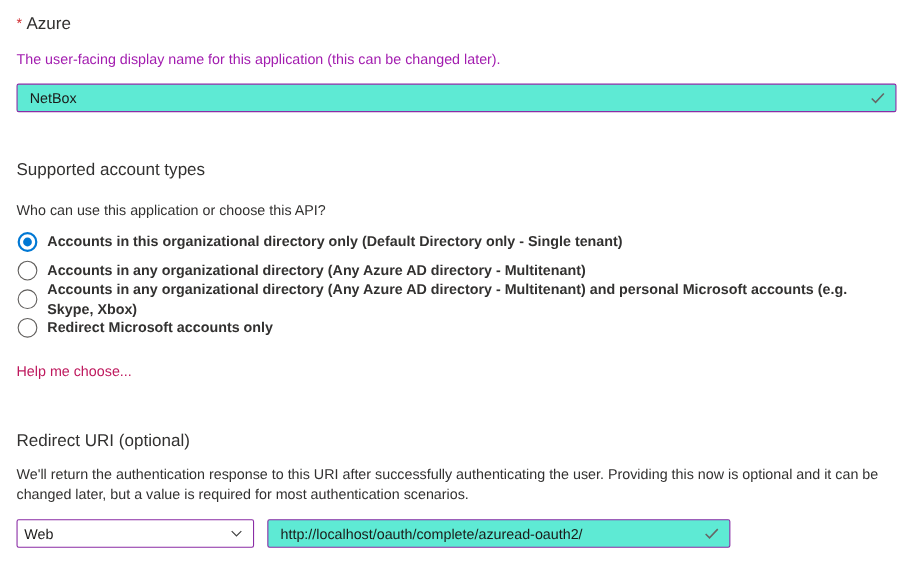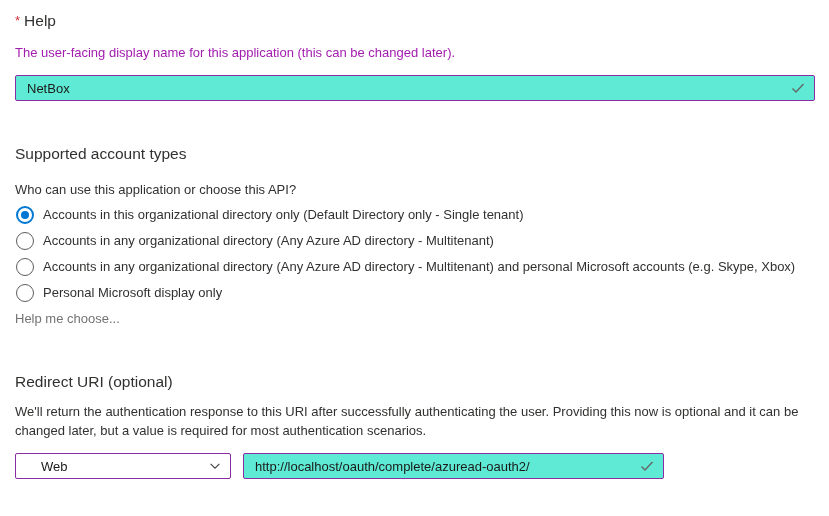--- a/index.html
+++ b/index.html
@@ -32,58 +32,58 @@
     position: absolute; right: 8px; top: 50%; transform: translateY(-50%);
     width: 16px; height: 16px; pointer-events: none;
   }
   .valid-check svg { display: block; }
 
   .spacer-lg { height: 42px; }
 
   .question { margin-top: 17px; line-height: 18px; }
 
   .radio-group { margin-top: 7px; }
-  .radio-row { display: flex; align-items: flex-start; height: 26px; cursor: pointer; }
+  .radio-row { display: flex; align-items: center; height: 26px; cursor: pointer; font-weight: bold; }
   .radio-circle {
     width: 18px; height: 18px; border-radius: 50%;
     border: 1px solid #605e5c; background: #fff; flex: 0 0 auto;
     margin-left: 1px; position: relative;
   }
   .radio-row.selected .radio-circle { border: 2px solid #0078d4; }
   .radio-row.selected .radio-circle::after {
     content: ""; position: absolute; left: 50%; top: 50%;
     transform: translate(-50%, -50%);
     width: 8px; height: 8px; border-radius: 50%; background: #0078d4;
   }
   .radio-label { margin-left: 9px; line-height: 18px; }
 
   .help-link {
-    display: inline-block; color: #737373;
+    display: inline-block; margin-top: 18px; color: #be185d;
     text-decoration: none; cursor: pointer; line-height: 18px;
   }
 
   .redirect-title { margin-top: 43px; }
   .redirect-desc { margin-top: 10px; line-height: 19px; max-width: 801px; }
 
   .uri-row { margin-top: 13px; display: flex; align-items: center; }
   .platform-select {
     width: 216px; height: 26px; border: 1.5px solid #8a2da5; border-radius: 2px;
     display: flex; align-items: center; justify-content: space-between;
-    padding: 0 8px 0 25px; cursor: pointer; background: #fff; color: #1b1a19;
+    padding: 0 8px 0 6px; cursor: pointer; background: #fff; color: #1b1a19;
   }
   .platform-select .chevron { width: 14px; height: 14px; flex: 0 0 auto; }
   .uri-field { margin-left: 12px; width: 421px; }
 </style>
 </head>
 <body>
 
 <div class="container">
 
   
-  <h2 class="section-title"><span class="required-marker">*</span><span>Help</span></h2>
+  <h2 class="section-title"><span class="required-marker">*</span><span>Azure</span></h2>
 
   <div class="desc">The user-facing display name for this application (this can be changed later).</div>
 
   <div class="field-box name-field">
     <input type="text" value="NetBox" style="">
     <span class="valid-check">
       <svg width="16" height="16" viewBox="0 0 16 16">
         <path d="M2.5 8.5 L6 12 L13.5 4" fill="none" stroke="#666666" stroke-width="1.4"></path>
       </svg>
     </span>
@@ -104,21 +104,21 @@
     <div class="radio-row">
       <span class="radio-circle"></span>
       <span class="radio-label">Accounts in any organizational directory (Any Azure AD directory - Multitenant)</span>
     </div>
     <div class="radio-row">
       <span class="radio-circle"></span>
       <span class="radio-label">Accounts in any organizational directory (Any Azure AD directory - Multitenant) and personal Microsoft accounts (e.g. Skype, Xbox)</span>
     </div>
     <div class="radio-row">
       <span class="radio-circle"></span>
-      <span class="radio-label">Personal Microsoft display only</span>
+      <span class="radio-label">Redirect Microsoft accounts only</span>
     </div>
   </div>
 
   <a class="help-link">Help me choose...</a>
 
   
   <h2 class="section-title redirect-title">Redirect URI (optional)</h2>
 
   <div class="redirect-desc">We'll return the authentication response to this URI after successfully authenticating the user. Providing this now is optional and it can be changed later, but a value is required for most authentication scenarios.</div>
 

